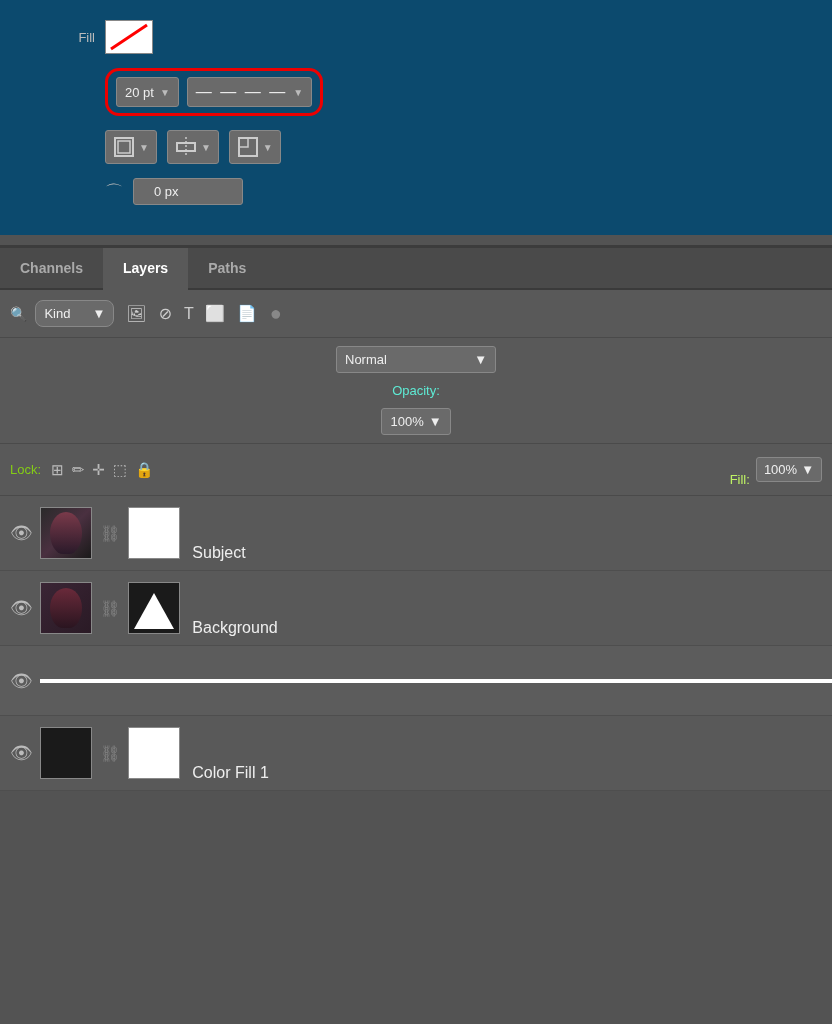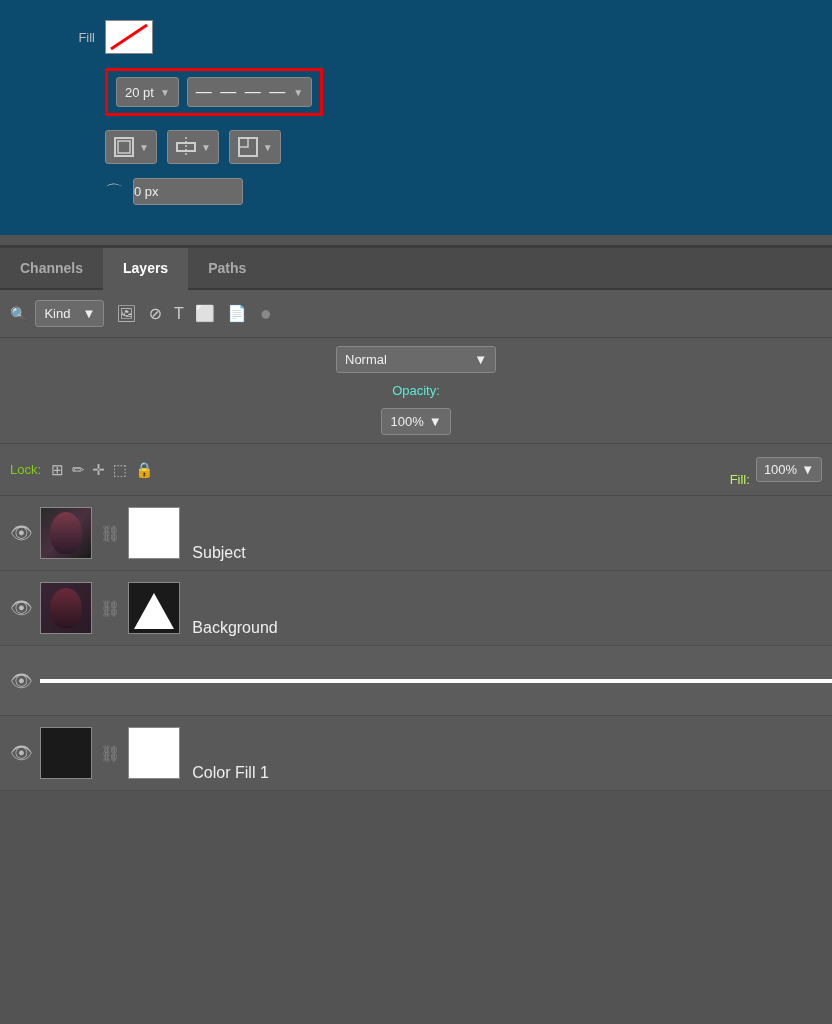--- a/index.html
+++ b/index.html
@@ -65,21 +65,21 @@
       align-items: center;
       gap: 10px;
       margin-bottom: 14px;
       padding-left: 75px;
     }
     .highlighted-box {
       display: flex;
       gap: 8px;
       border: 3px solid #e00;
       padding: 6px 8px;
-      border-radius: 2px;
+      border-radius: 14px;
     }
     .select-control {
       display: flex;
       align-items: center;
       background: #6a6a6a;
       border: 1px solid #888;
       border-radius: 3px;
       padding: 5px 8px;
       cursor: pointer;
       gap: 6px;
@@ -129,21 +129,21 @@
       margin-bottom: 10px;
     }
     .corner-icon {
       font-size: 18px;
       color: #bbb;
     }
     .corner-input {
       background: #6a6a6a;
       border: 1px solid #888;
       border-radius: 3px;
-      padding: 5px 0;
+      padding: 5px 20px;
       color: #eee;
       font-size: 13px;
       width: 110px;
     }
 
     
     .divider {
       height: 3px;
       background: #3c3c3c;
       margin: 10px 0 0 0;
@@ -181,23 +181,23 @@
       padding: 10px 10px;
       gap: 8px;
       background: #595959;
       border-bottom: 1px solid #4a4a4a;
     }
     .filter-select {
       display: flex;
       align-items: center;
       background: #6a6a6a;
       border: 1px solid #888;
-      border-radius: 3px;
+      border-radius: 8px;
       padding: 5px 8px;
-      gap: 12px;
+      gap: 22px;
       cursor: pointer;
       color: #eee;
       font-size: 13px;
     }
     .filter-icons {
       display: flex;
       align-items: center;
       gap: 12px;
       margin-left: 4px;
     }

